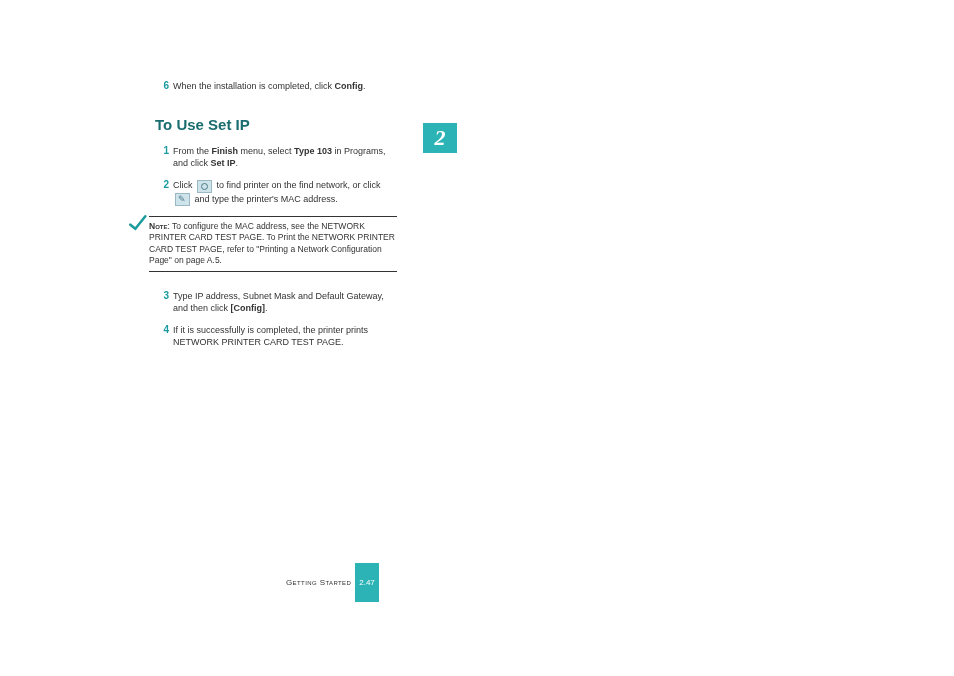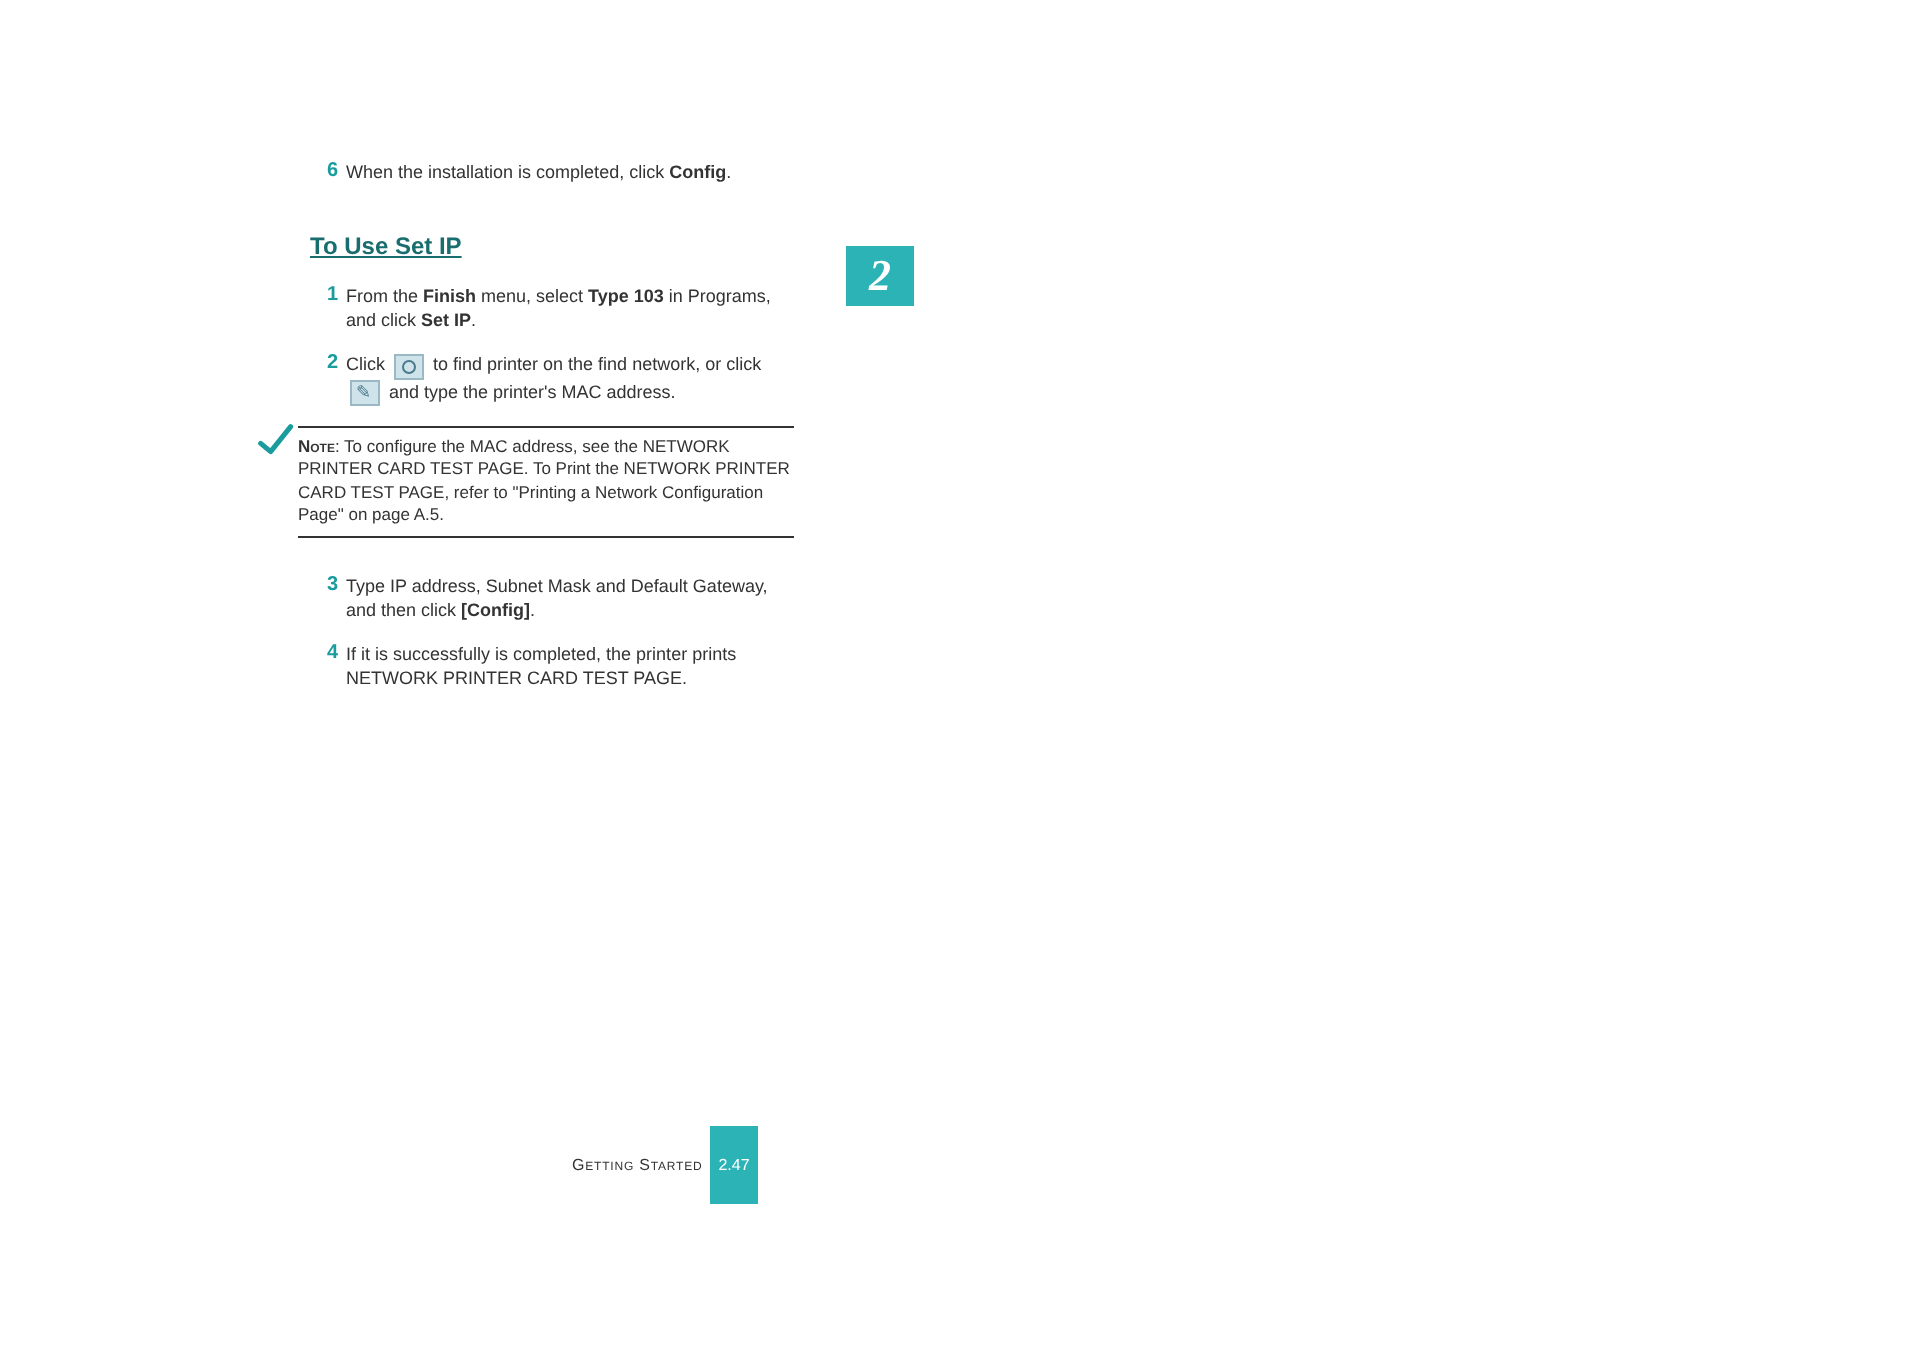--- a/index.html
+++ b/index.html
@@ -33,23 +33,22 @@
     margin-right: 4px;
   }
   .step-body {
     flex: 1;
     line-height: 1.35;
   }
   .step-body b { font-weight: bold; }
   .heading {
     color: #1a6d6f;
     font-weight: bold;
-    font-size: 12px;
+    font-size: 15px;
     margin: 24px 0 12px 0;
-    text-decoration: underline;
   }
   .icon-box {
     display: inline-block;
     width: 13px;
     height: 11px;
     background: #cfe3ea;
     border: 1px solid #9ab9c5;
     vertical-align: middle;
     position: relative;
     margin: 0 2px;

